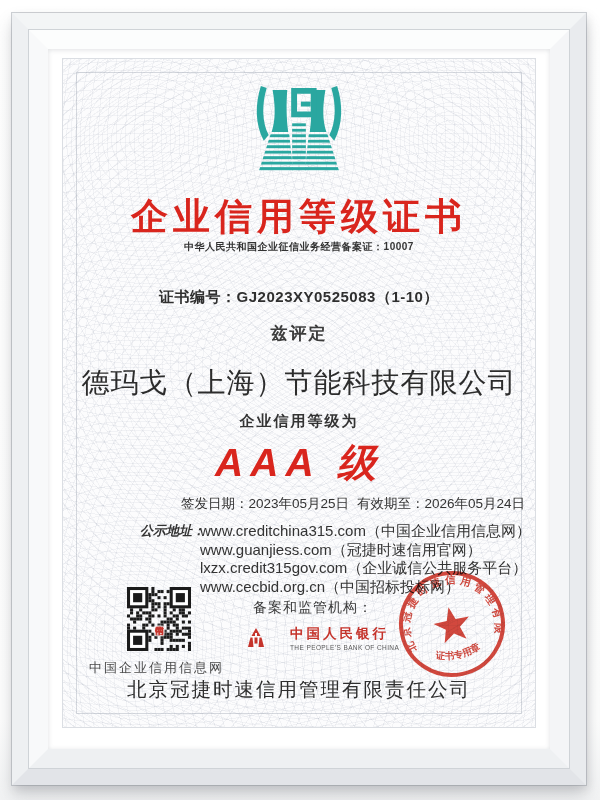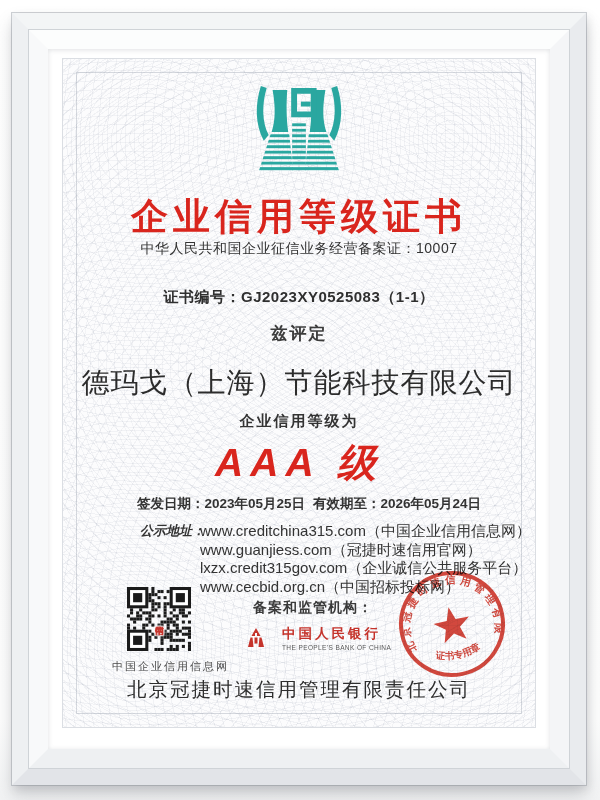--- a/index.html
+++ b/index.html
@@ -30,45 +30,45 @@
       repeating-radial-gradient(circle at 15% 88%, rgba(125,135,158,.085) 0 1px, transparent 1px 9px),
       repeating-radial-gradient(circle at 85% 88%, rgba(125,135,158,.085) 0 1px, transparent 1px 9px);
     box-shadow:0 0 0 1px rgba(175,182,192,.45); }
   .cert-inner-border { position:absolute; inset:13px; border:1px solid rgba(150,158,172,.38); pointer-events:none; }
 
   .abs { position:absolute; left:0; right:0; text-align:center; }
 
   .logo { position:absolute; left:50%; top:26px; transform:translateX(-50%); }
 
   .title { top:133px; font-size:37px; font-weight:bold; color:#d9251d; letter-spacing:5px; }
-  .subtitle { top:181px; font-size:14px; font-weight:normal; color:#333; letter-spacing:.5px; }
+  .subtitle { top:181px; font-size:10px; font-weight:bold; color:#333; letter-spacing:.5px; }
   .certno { top:229px; font-size:15px; font-weight:bold; color:#2f2f2f; letter-spacing:.5px; }
   .hereby { top:263px; font-size:17px; font-weight:bold; color:#3c3c3c; letter-spacing:2px; }
   .company { top:305px; font-size:28px; color:#2c2c2c; letter-spacing:1px;
     font-family:"Liberation Serif","DejaVu Serif",serif; }
   .gradelabel { top:353px; font-size:15px; font-weight:bold; color:#333; letter-spacing:2px; }
   .grade { top:377px; font-size:39px; font-weight:bold; color:#d9251d; letter-spacing:7px;font-style:italic; }
 
-  .date { position:absolute; top:436px; font-size:13.5px; font-weight:bold; color:#333; }
+  .date { position:absolute; top:436px; font-size:13.5px; font-weight:normal; color:#333;margin-left:44px; }
   .date.issue { left:74px; } .date.valid { left:250px; }
 
   .pub-label { position:absolute; left:77px; top:463px; font-size:13px; font-weight:bold; color:#333;font-style:italic; }
   .pub-lines { position:absolute; left:137px; top:463px; font-size:15px; font-weight:normal; color:#333; line-height:18.5px; }
 
   .qr { position:absolute; left:64px; top:528px; width:64px; height:64px; }
   .qr-center { position:absolute; left:50%; top:50%; transform:translate(-50%,-50%);
     writing-mode:vertical-rl; font-size:9px; font-weight:bold; color:#c5332b;
     text-shadow:0 0 2px #fff,0 0 2px #fff,0 0 3px #fff; letter-spacing:0; }
-  .qr-caption { position:absolute; left:26px; top:600px; width:140px; text-align:right;
-    font-size:11px; color:#4a4a4a; letter-spacing:2px; }
+  .qr-caption { position:absolute; left:26px; top:600px; width:140px; text-align:left;
+    font-size:13px; color:#4a4a4a; letter-spacing:2px; }
 
   .regulator { position:absolute; left:130px; top:540px; width:240px; text-align:center;
-    font-size:14px; font-weight:bold; color:#3a3a3a; letter-spacing:1px;
+    font-size:14px; font-weight:normal; color:#3a3a3a; letter-spacing:1px;
     font-family:"Liberation Serif","DejaVu Serif",serif; }
-  .pboc { position:absolute; left:183px; top:566px; display:flex; align-items:center; gap:16px; }
+  .pboc { position:absolute; left:183px; top:566px; display:flex; align-items:center; gap:24px; }
   .pboc-text { display:flex; flex-direction:column; }
   .pboc-cn { font-size:13.5px; font-weight:bold; color:#c5332b; letter-spacing:3px;
     font-family:"Liberation Serif","DejaVu Serif",serif; }
   .pboc-en { font-size:6.5px; color:#5a5a5a; letter-spacing:.4px; margin-top:1px; }
 
   .seal { position:absolute; left:333px; top:509px; width:112px; height:112px; mix-blend-mode:multiply; }
 
   .issuer { top:617px; font-size:19.5px; color:#2e2e2e; letter-spacing:2px; font-weight:500; }
 </style>
 </head>
@@ -99,21 +99,21 @@
               <rect x="61" y="17" width="10" height="5"></rect>
             </g>
             <path d="M30,50 L49,50 L53,88 L18,88 Z" fill="url(#lg-stripes)"></path>
             <path d="M88,50 L69,50 L65,88 L100,88 Z" fill="url(#lg-stripes)"></path>
             <rect x="52" y="38" width="14" height="50" fill="url(#lg-stripes)"></rect>
           </svg>
         </div>
 
         <div class="abs title">企业信用等级证书</div>
         <div class="abs subtitle">中华人民共和国企业征信业务经营备案证：10007</div>
-        <div class="abs certno">证书编号：GJ2023XY0525083（1-1）</div>
+        <div class="abs certno">证书编号：GJ2023XY0525083（1-10）</div>
         <div class="abs hereby">兹评定</div>
         <div class="abs gradelabel">企业信用等级为</div>
         <div class="abs company">德玛戈（上海）节能科技有限公司</div>
         <div class="abs grade">AAA 级</div>
 
         <div class="date issue">签发日期：2023年05月25日</div>
         <div class="date valid">有效期至：2026年05月24日</div>
 
         <div class="pub-label">公示地址：</div>
         <div class="pub-lines">

